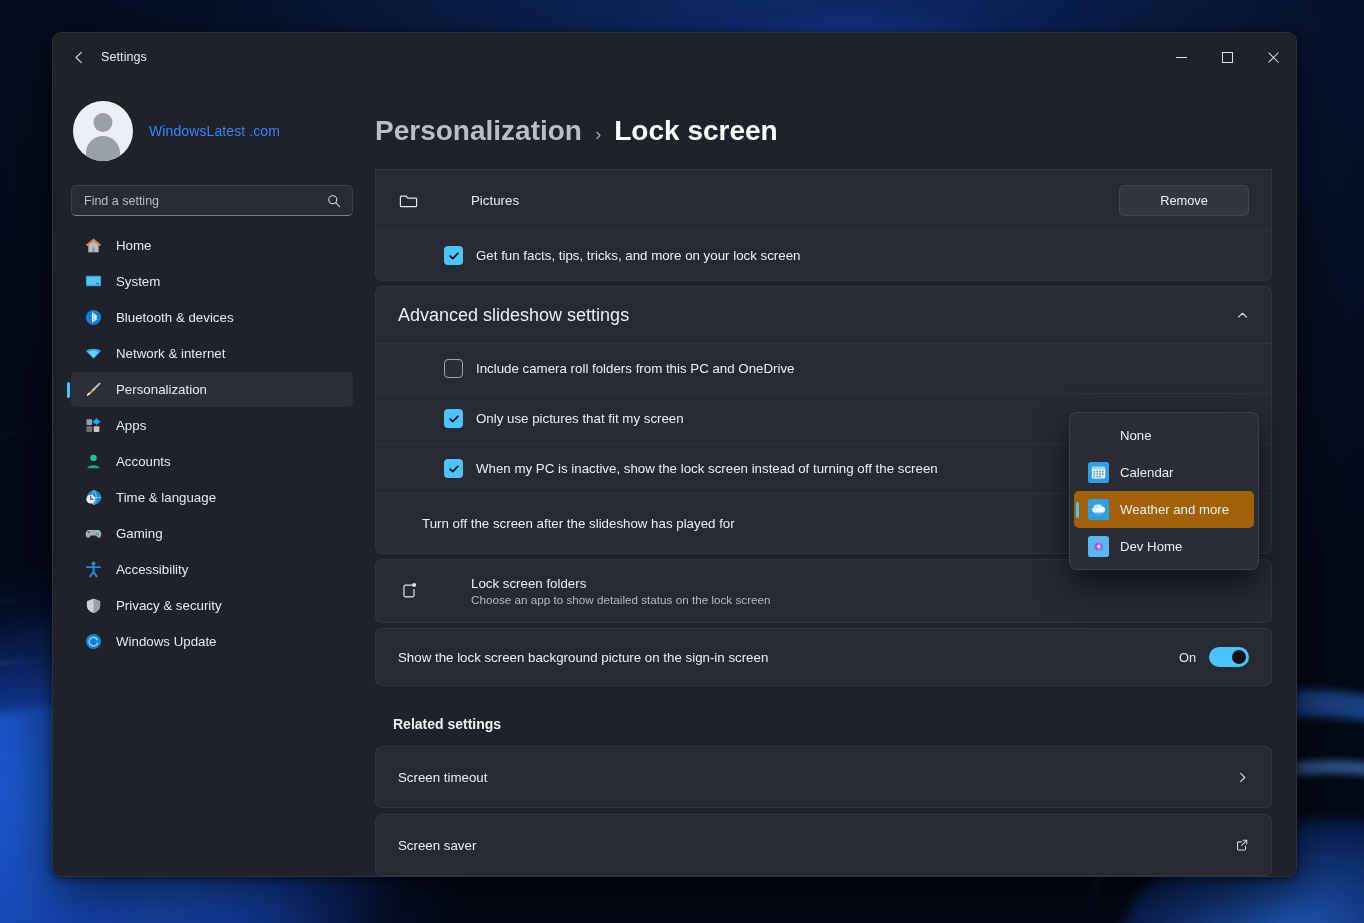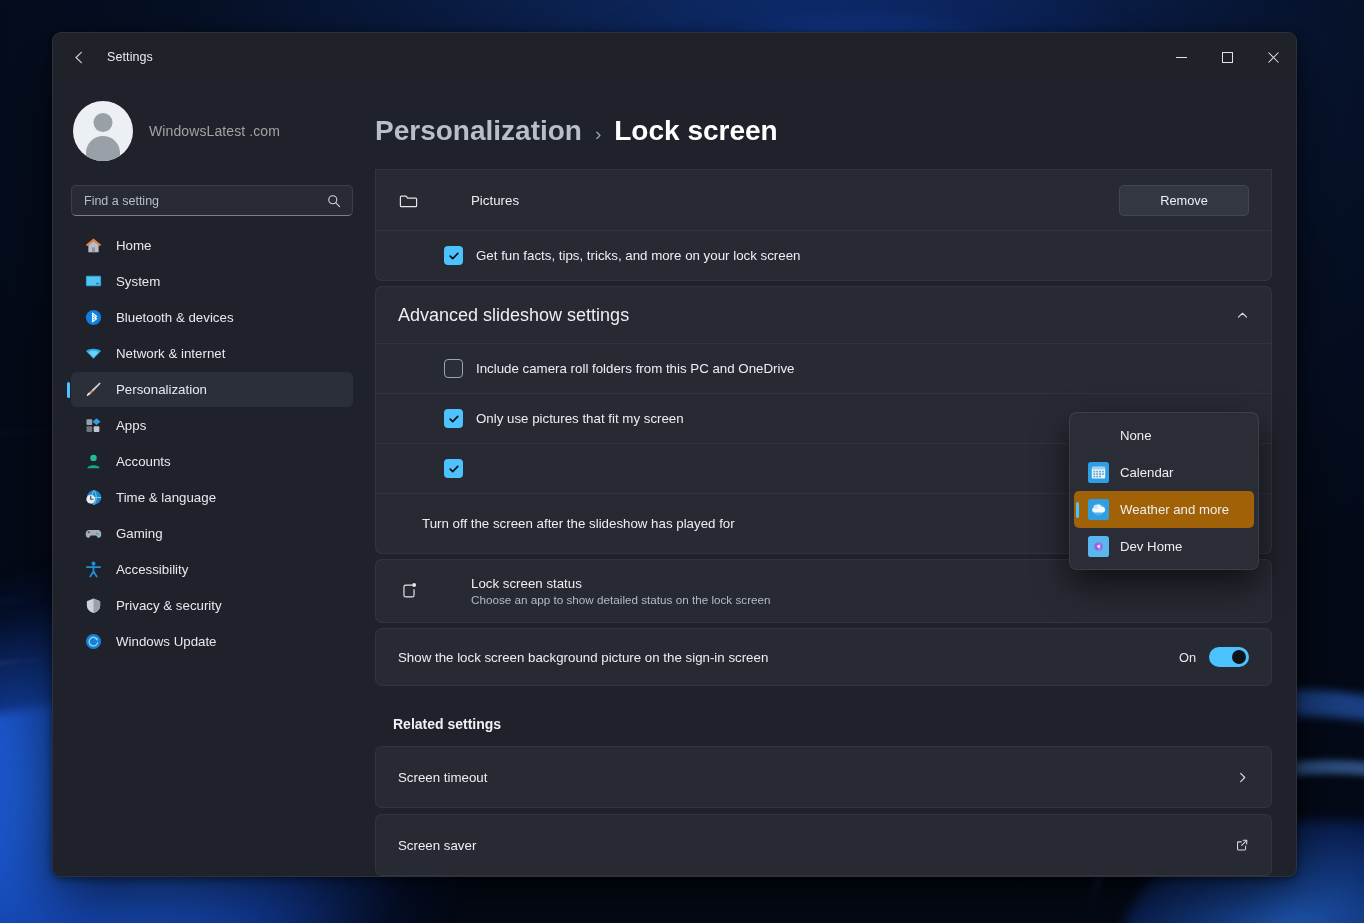--- a/index.html
+++ b/index.html
@@ -108,21 +108,21 @@
   #back-button {
     width: 36px; height: 32px;
     margin-left: 8px;
     display: flex; align-items: center; justify-content: center;
     border-radius: 5px;
     color: #c9ccd3;
   }
   #titlebar-title {
     font-size: 12.5px;
     color: #e8eaee;
-    margin-left: 10px;
+    margin-left: 4px;
     letter-spacing: .1px;
   }
   #window-controls {
     margin-left: auto;
     display: flex;
     height: 48px;
   }
   .winctl {
     width: 46px; height: 48px;
     display: flex; align-items: center; justify-content: center;
@@ -154,21 +154,21 @@
     flex: 0 0 60px;
   }
   #avatar::before {
     content:""; position:absolute; left:50%; top:12px; transform:translateX(-50%);
     width: 19px; height: 19px; border-radius:50%; background:#9aa0a8;
   }
   #avatar::after {
     content:""; position:absolute; left:50%; top:35px; transform:translateX(-50%);
     width: 34px; height: 26px; border-radius: 17px 17px 0 0; background:#9aa0a8;
   }
-  #profile-name { font-size: 14px; color: #a3a3a3; letter-spacing: .1px; }
+  #profile-name { font-size: 14px; color: #3b82f6; letter-spacing: .1px; }
 
   #search-box {
     position: relative;
     height: 31px;
     margin: 14px 0 12px 0;
     background: #282b34;
     border: 1px solid rgba(255,255,255,.09);
     border-bottom: 1px solid rgba(255,255,255,.40);
     border-radius: 5px;
     display: flex; align-items: center; justify-content: flex-end;
@@ -620,38 +620,39 @@
               </div>
             </div>
 
             <div class="row row-divider">
               <div class="checkrow indent">
                 <span class="checkbox checked">
                   <svg width="12" height="12" viewBox="0 0 12 12" fill="none" stroke="#0b1016" stroke-width="1.7">
                     <path d="M2.2 6.2 L4.7 8.7 L9.8 3.4" stroke-linecap="round" stroke-linejoin="round"></path>
                   </svg>
                 </span>
+                <span class="row-label">When my PC is inactive, show the lock screen instead of turning off the screen</span>
               </div>
             </div>
 
             <div class="row row-divider tall">
               <span class="row-label" style="padding-left:24px;">Turn off the screen after the slideshow has played for</span>
             </div>
           </div>
 
           <div class="card">
             <div class="row" style="min-height:62px;">
               <span class="icon-col">
                 <svg width="22" height="22" viewBox="0 0 24 24" fill="none" stroke="currentColor" stroke-width="1.3">
                   <path d="M15.5 5.5 h-7 a2 2 0 0 0 -2 2 v9 a2 2 0 0 0 2 2 h7 a2 2 0 0 0 2 -2 v-6" stroke-linecap="round"></path>
                   <circle cx="17.6" cy="5.4" r="2.1" fill="currentColor" stroke="none"></circle>
                 </svg>
               </span>
               <span>
-                <div class="row-label">Lock screen status</div>
+                <div class="row-label">Lock screen folders</div>
                 <div class="row-sub">Choose an app to show detailed status on the lock screen</div>
               </span>
               <span class="spacer"></span>
             </div>
           </div>
 
           <div class="card">
             <div class="row" style="min-height:56px;">
               <span class="row-label">Show the lock screen background picture on the sign-in screen</span>
               <span class="spacer"></span>

